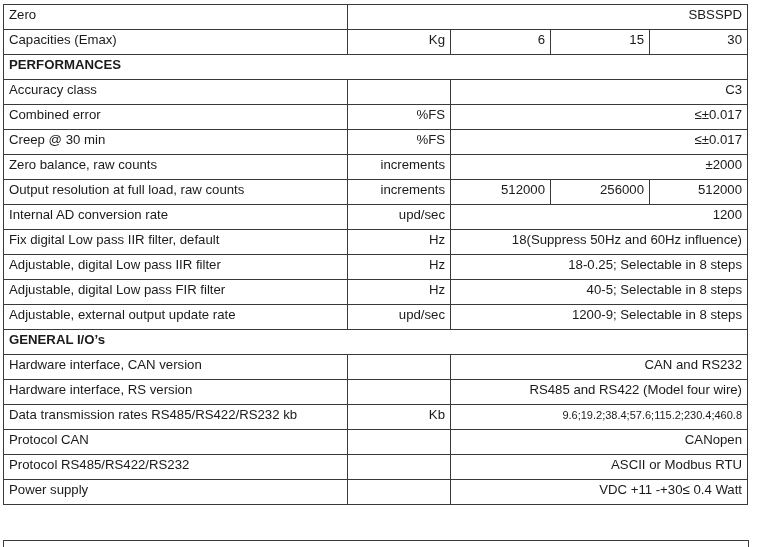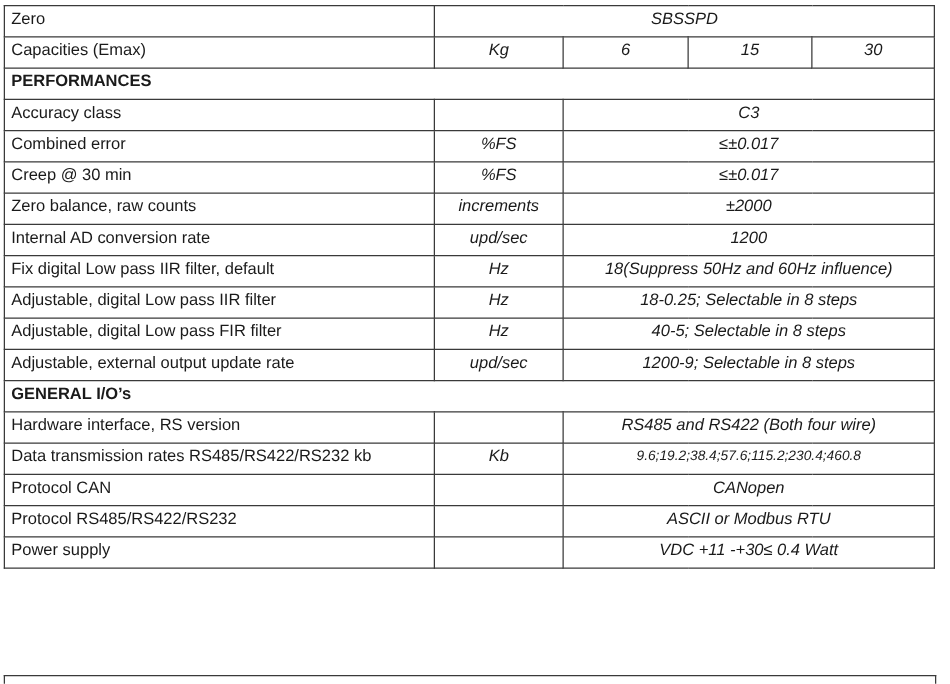--- a/index.html
+++ b/index.html
@@ -13,21 +13,21 @@
   }
   #spec td {
     border: 1px solid #3a3a3a;
     padding: 0 5px;
     height: 24px;
     vertical-align: top;
     line-height: 20px;
     white-space: nowrap;
     overflow: hidden;
   }
-  #spec td.c { text-align: center; font-style: italic; }
+  #spec td.c { text-align: right; }
   #spec tr.section td { font-weight: bold; border-left: 1px solid #3a3a3a; }
   #spec tr.section td.sec { border-right: 1px solid #3a3a3a; }
   #spec td.small { font-size: 11px; }
   .tail { position: absolute; left: 3px; top: 540px; width: 744px; height: 8px;
           border-left: 1px solid #3a3a3a; border-top: 1px solid #3a3a3a; border-right: 1px solid #3a3a3a; }
 </style>
 </head>
 <body>
 
 <table id="spec">
@@ -68,20 +68,27 @@
       <td>Creep @ 30 min</td>
       <td class="c">%FS</td>
       <td class="c" colspan="3">≤±0.017</td>
     </tr>
     <tr>
       <td>Zero balance, raw counts</td>
       <td class="c">increments</td>
       <td class="c" colspan="3">±2000</td>
     </tr>
     <tr>
+      <td>Output resolution at full load, raw counts</td>
+      <td class="c">increments</td>
+      <td class="c">512000</td>
+      <td class="c">256000</td>
+      <td class="c">512000</td>
+    </tr>
+    <tr>
       <td>Internal AD conversion rate</td>
       <td class="c">upd/sec</td>
       <td class="c" colspan="3">1200</td>
     </tr>
     <tr>
       <td>Fix digital Low pass IIR filter, default</td>
       <td class="c">Hz</td>
       <td class="c" colspan="3">18(Suppress 50Hz and 60Hz influence)</td>
     </tr>
     <tr>
@@ -97,23 +104,28 @@
     <tr>
       <td>Adjustable, external output update rate</td>
       <td class="c">upd/sec</td>
       <td class="c" colspan="3">1200-9; Selectable in 8 steps</td>
     </tr>
 
     <tr class="section">
       <td class="sec" colspan="5">GENERAL I/O’s</td>
     </tr>
     <tr>
+      <td>Hardware interface, CAN version</td>
+      <td class="c"></td>
+      <td class="c" colspan="3">CAN and RS232</td>
+    </tr>
+    <tr>
       <td>Hardware interface, RS version</td>
       <td class="c"></td>
-      <td class="c" colspan="3">RS485 and RS422 (Both four wire)</td>
+      <td class="c" colspan="3">RS485 and RS422 (Model four wire)</td>
     </tr>
     <tr>
       <td>Data transmission rates RS485/RS422/RS232 kb</td>
       <td class="c">Kb</td>
       <td class="c small" colspan="3">9.6;19.2;38.4;57.6;115.2;230.4;460.8</td>
     </tr>
     <tr>
       <td>Protocol CAN</td>
       <td class="c"></td>
       <td class="c" colspan="3">CANopen</td>

